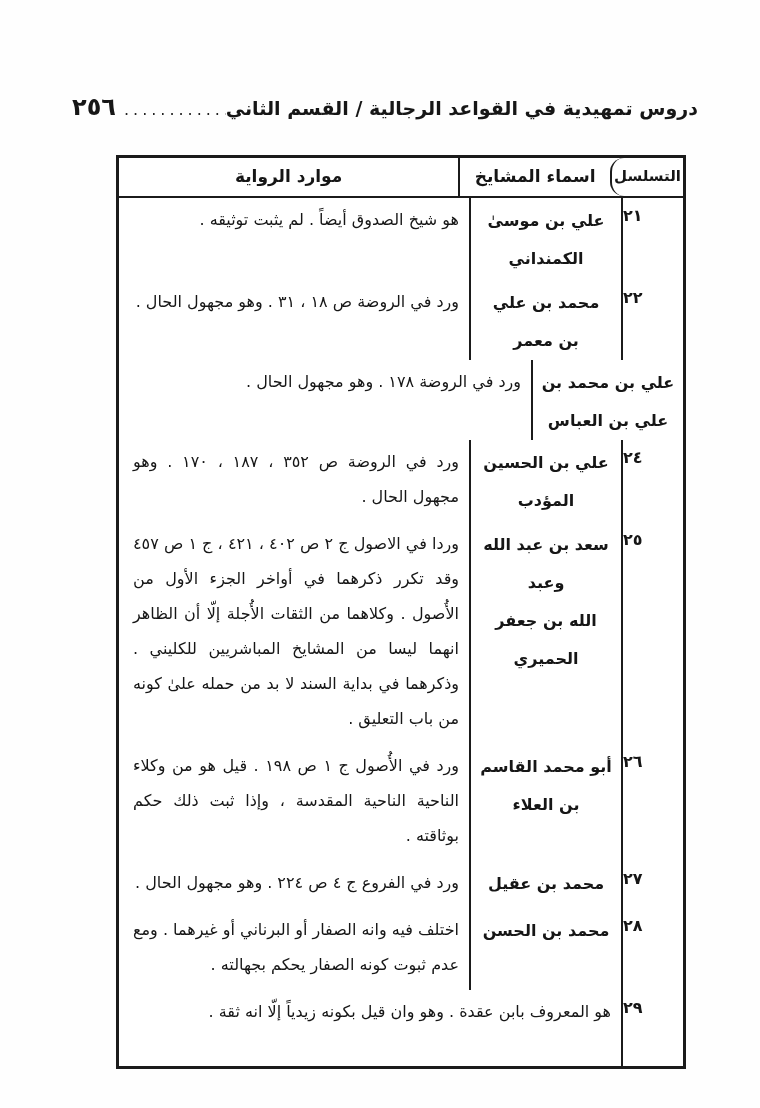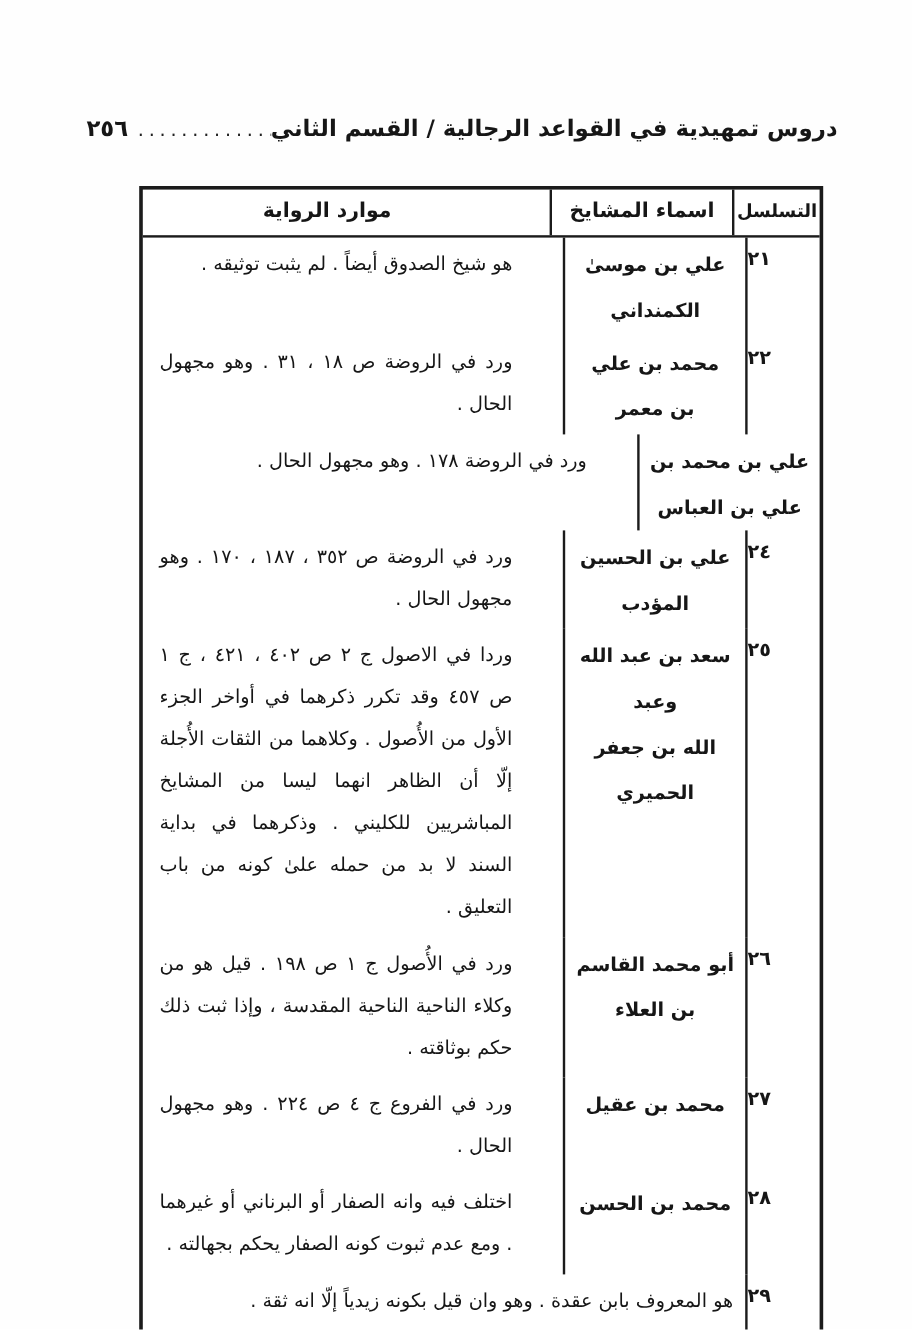--- a/index.html
+++ b/index.html
@@ -19,54 +19,53 @@
     font-weight:bold; font-size:19px; line-height:34px;
     white-space:nowrap;
   }
   .running-head .title { flex:0 0 auto; }
   .running-head .leader {
     flex:1 1 auto; overflow:hidden;
     font-weight:normal; font-size:16px; letter-spacing:4px;
     direction:ltr; text-align:left; color:#222;
     padding:0 8px;
   }
-  .running-head .pageno { flex:0 0 auto; font-size:19px; }
+  .running-head .pageno { flex:0 0 auto; font-size:24px; }
 
   
   .roster {
     position:absolute; top:155px; right:74px; width:570px;
     border:3px solid #1b1b1b;
     background:#fff;
   }
   .trow { display:flex; direction:rtl; align-items:stretch; }
   .cell-serial {
     flex:0 0 62px; border-left:2px solid #1b1b1b;
     text-align:left; font-weight:bold; font-size:16px;
     padding-top:8px;
   }
   .cell-name {
     flex:0 0 152px; border-left:2px solid #1b1b1b;
     text-align:center; font-weight:bold; font-size:16px;
     line-height:38px; padding-top:4px;
     white-space:pre-line;
-    margin-left:32px;
   }
   .cell-source {
     flex:1 1 auto;
     font-size:16px; line-height:35px;
     padding:4px 10px 8px 14px;
     text-align:justify; text-align-last:right;
   }
   .thead .trow { border-bottom:2px solid #1b1b1b; }
   .thead .cell-serial, .thead .cell-name, .thead .cell-source {
     padding:6px 2px 8px 2px; line-height:24px;
     display:flex; align-items:center; justify-content:center;
     font-weight:bold; text-align:center; text-align-last:center;
   }
-  .thead .cell-serial { font-size:15px; }
+  .thead .cell-serial { font-size:15px;border-radius:14px; }
   .thead .cell-name   { font-size:17px; white-space:nowrap; }
   .thead .cell-source { font-size:17px; }
 </style>
 </head>
 <body>
 
 <div class="page">
 
   <div class="running-head">
     <span class="title">دروس تمهيدية في القواعد الرجالية / القسم الثاني</span>

